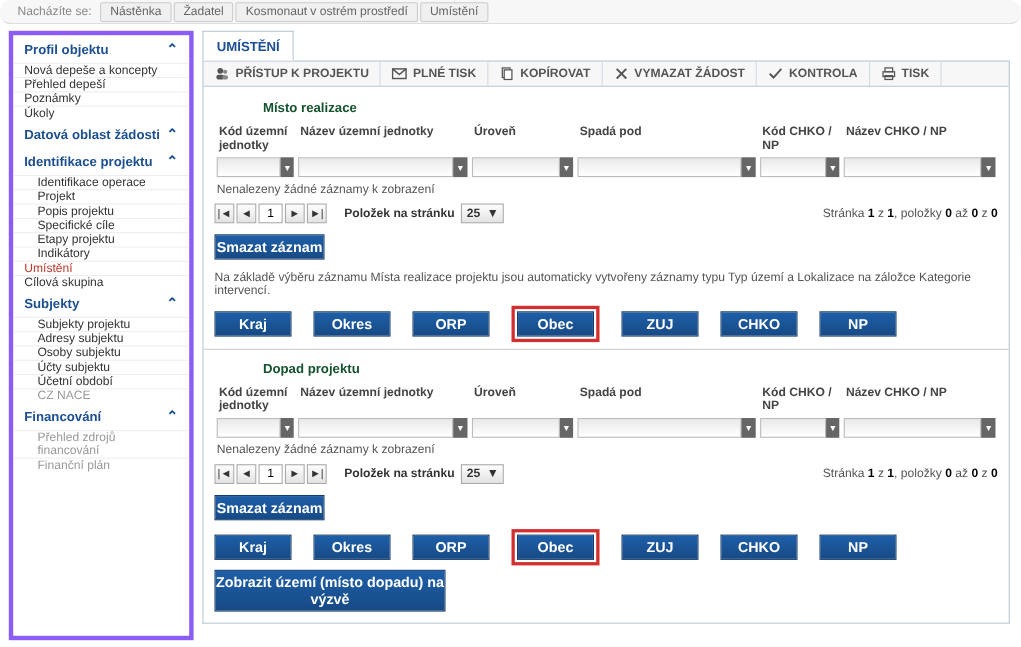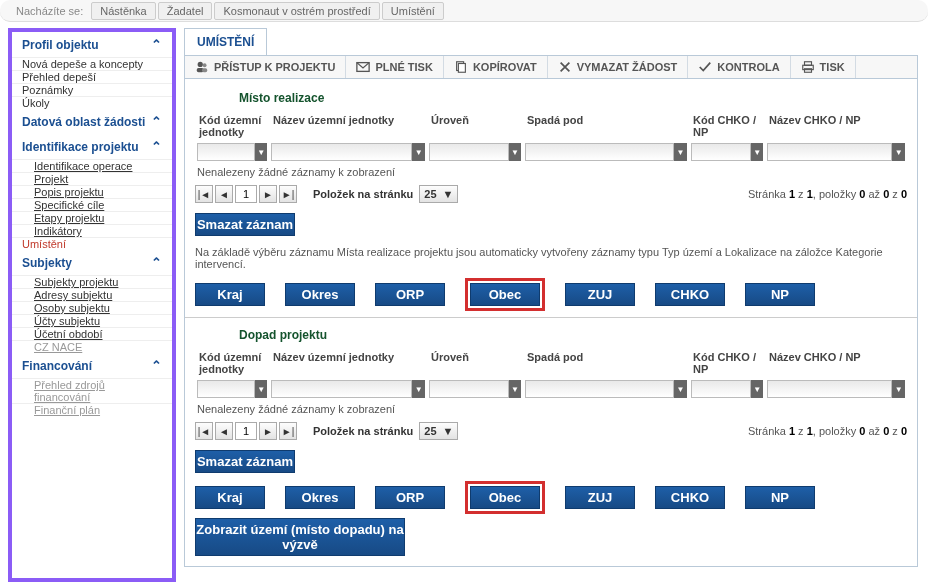--- a/index.html
+++ b/index.html
@@ -7,21 +7,21 @@
 .page { width: 928px; height: 588px; background: #fff; margin: 0 auto; position: relative; overflow: hidden;}
 .breadcrumb { display: flex; align-items: center; padding: 4px 8px; font-size: 11px; border-bottom:1px solid #ddd; height: 22px; background: #f7f7f7; border-radius: 10px;}
 .breadcrumb span { padding: 2px 8px; color: #666; }
 .breadcrumb .bc-item { border: 1px solid #ccc; border-radius: 2px; margin-right: 2px; background:#f0f0f0; cursor:pointer;}
 .breadcrumb .bc-label { color:#888; }
 .layout { display: flex; height: calc(588px - 22px); }
 .sidebar { width: 168px; border:4px solid #8b5cf6; margin: 6px 4px 6px 8px; background: #fff; overflow-y:auto; }
 .side-head { display:flex; justify-content:space-between; align-items:center; padding:5px 10px; font-weight:bold; color:#1b4f91; font-size:12px; cursor:pointer;}
 .side-head .chev { font-size:13px; color:#1b4f91;}
 .side-item { padding:0 10px; font-size:11px; color:#333; cursor:pointer; border-top:1px solid #eee;}
-.side-sub { padding-left: 22px; text-decoration: underline; }
+.side-sub { padding-left: 22px; }
 .side-item.active { color:#c0392b; }
 .side-item.disabled { color:#999;}
 .main { flex: 1; padding: 6px 10px 6px 4px; overflow-y:auto;}
 .tab-row { display:flex; }
 .tab { padding:6px 12px; border:1px solid #b9c9d8; border-bottom:none; font-weight:bold; color:#1b4f91; background:#fff; font-size:12px;}
 .toolbar { display:flex; border:1px solid #b9c9d8; background:#f7f7f7; }
 .tbtn { display:flex; align-items:center; padding:4px 10px; border-right:1px solid #d3dbe3; font-size:11px; font-weight:bold; color:#555; cursor:pointer; gap:5px;}
 .tbtn span.ico { width:14px; height:14px; display:inline-block; }
 .panel { border:1px solid #b9c9d8; border-top:none; padding: 8px 10px 10px 10px; background:#fff; margin-bottom:4px;}
 .section-title { font-weight:bold; font-size:12px; margin:4px 0 6px 0; color:#14532d;padding-left:44px;}
@@ -83,20 +83,21 @@
       <span>Identifikace projektu</span>
       <span class="chev">⌃</span>
     </div>
     <div class="side-item side-sub">Identifikace operace</div>
     <div class="side-item side-sub">Projekt</div>
     <div class="side-item side-sub">Popis projektu</div>
     <div class="side-item side-sub">Specifické cíle</div>
     <div class="side-item side-sub">Etapy projektu</div>
     <div class="side-item side-sub">Indikátory</div>
     <div class="side-item active">Umístění</div>
+    <div class="side-item">Cílová skupina</div>
 
     <div class="side-head">
       <span>Subjekty</span>
       <span class="chev">⌃</span>
     </div>
     <div class="side-item side-sub">Subjekty projektu</div>
     <div class="side-item side-sub">Adresy subjektu</div>
     <div class="side-item side-sub">Osoby subjektu</div>
     <div class="side-item side-sub">Účty subjektu</div>
     <div class="side-item side-sub">Účetní období</div>

